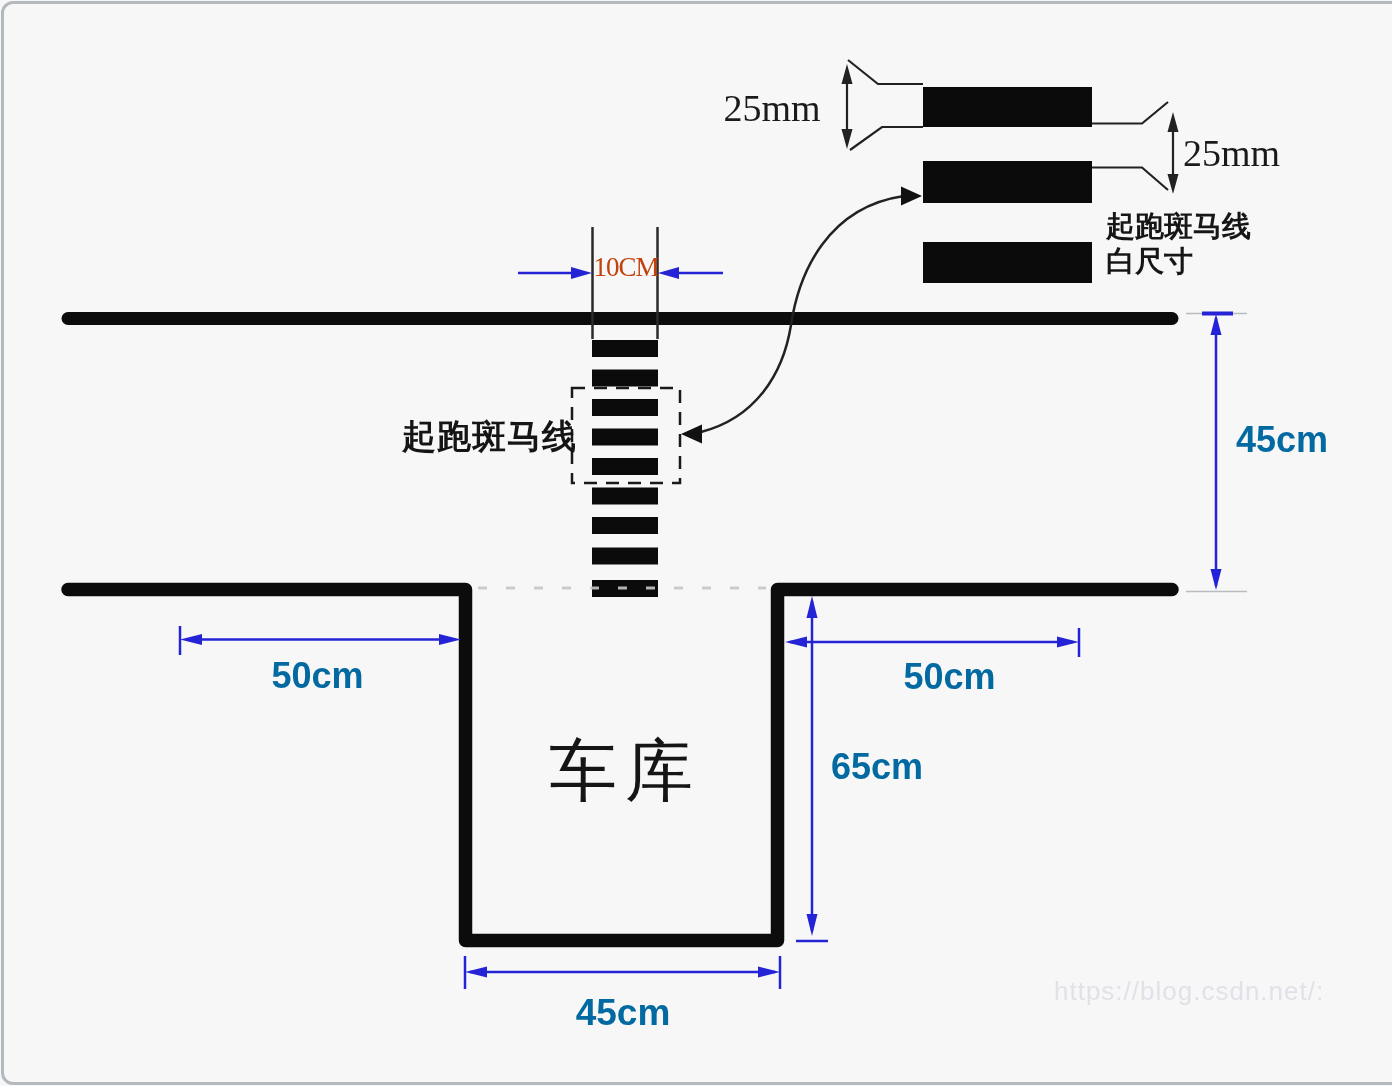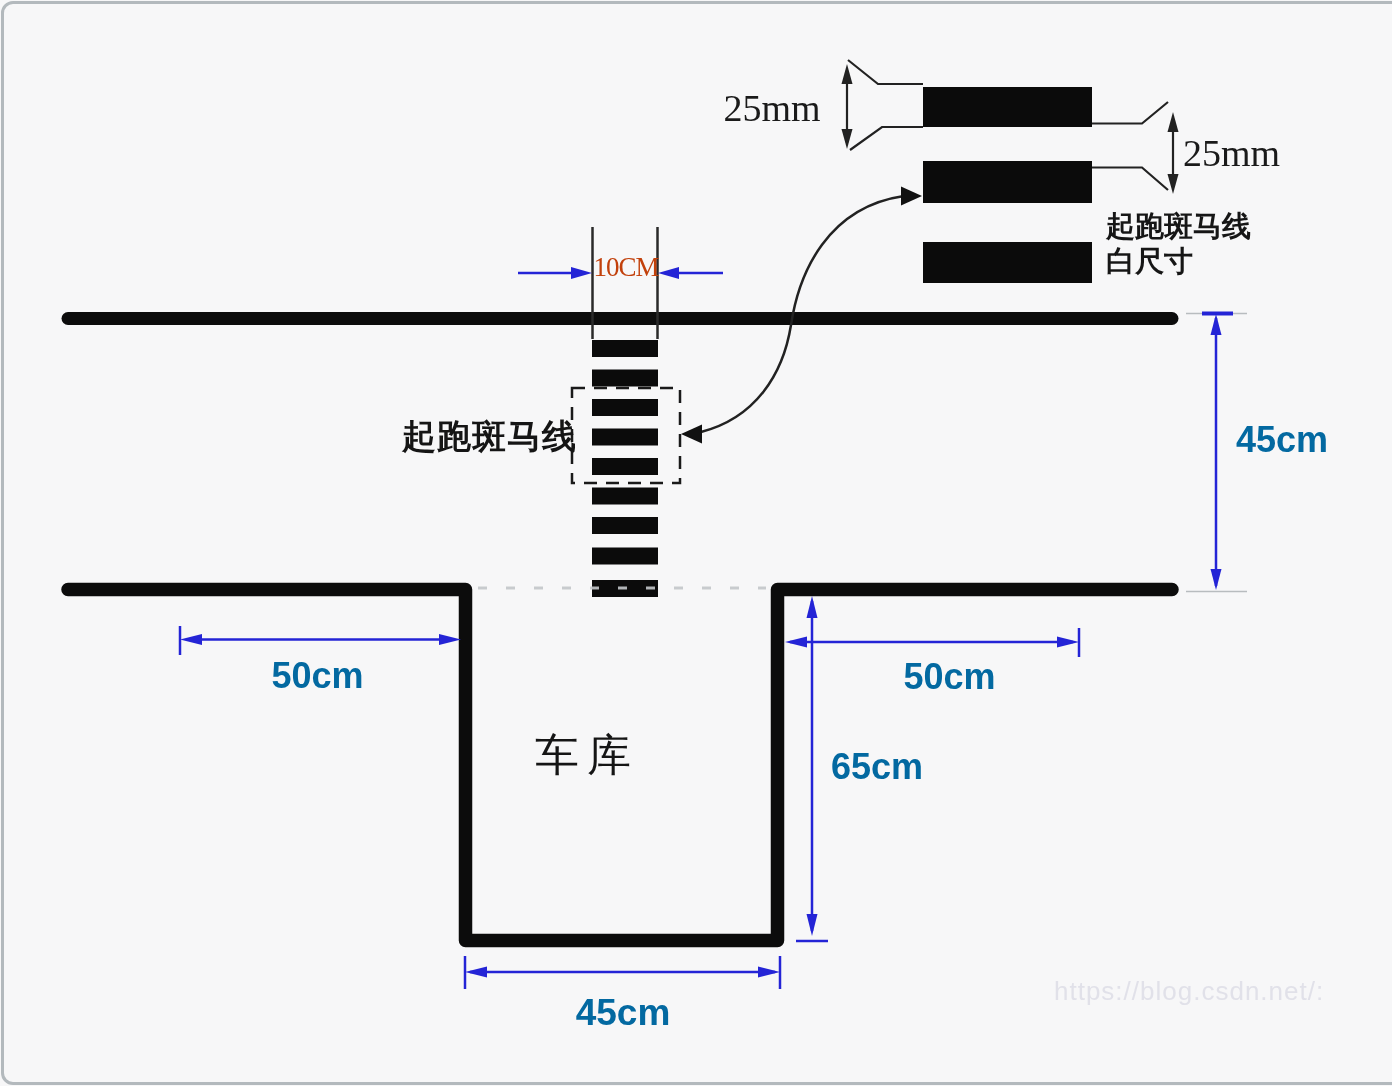--- a/index.html
+++ b/index.html
@@ -41,24 +41,24 @@
     font-weight:600;
   }
   .caption{
     font-size:29px;
     line-height:35px;
     font-weight:600;
     color:#161616;
   }
   .qipao{font-size:34px;letter-spacing:1px;}
   .garage-label{
-    font-size:44px;
+    font-size:68px;
     font-weight:500;
     letter-spacing:8px;
-    text-align:left;
+    text-align:center;
   }
   .watermark{
     color:#e1e1e9;
     font-size:26px;
     letter-spacing:1px;
   }
 </style>
 </head>
 <body>
 

